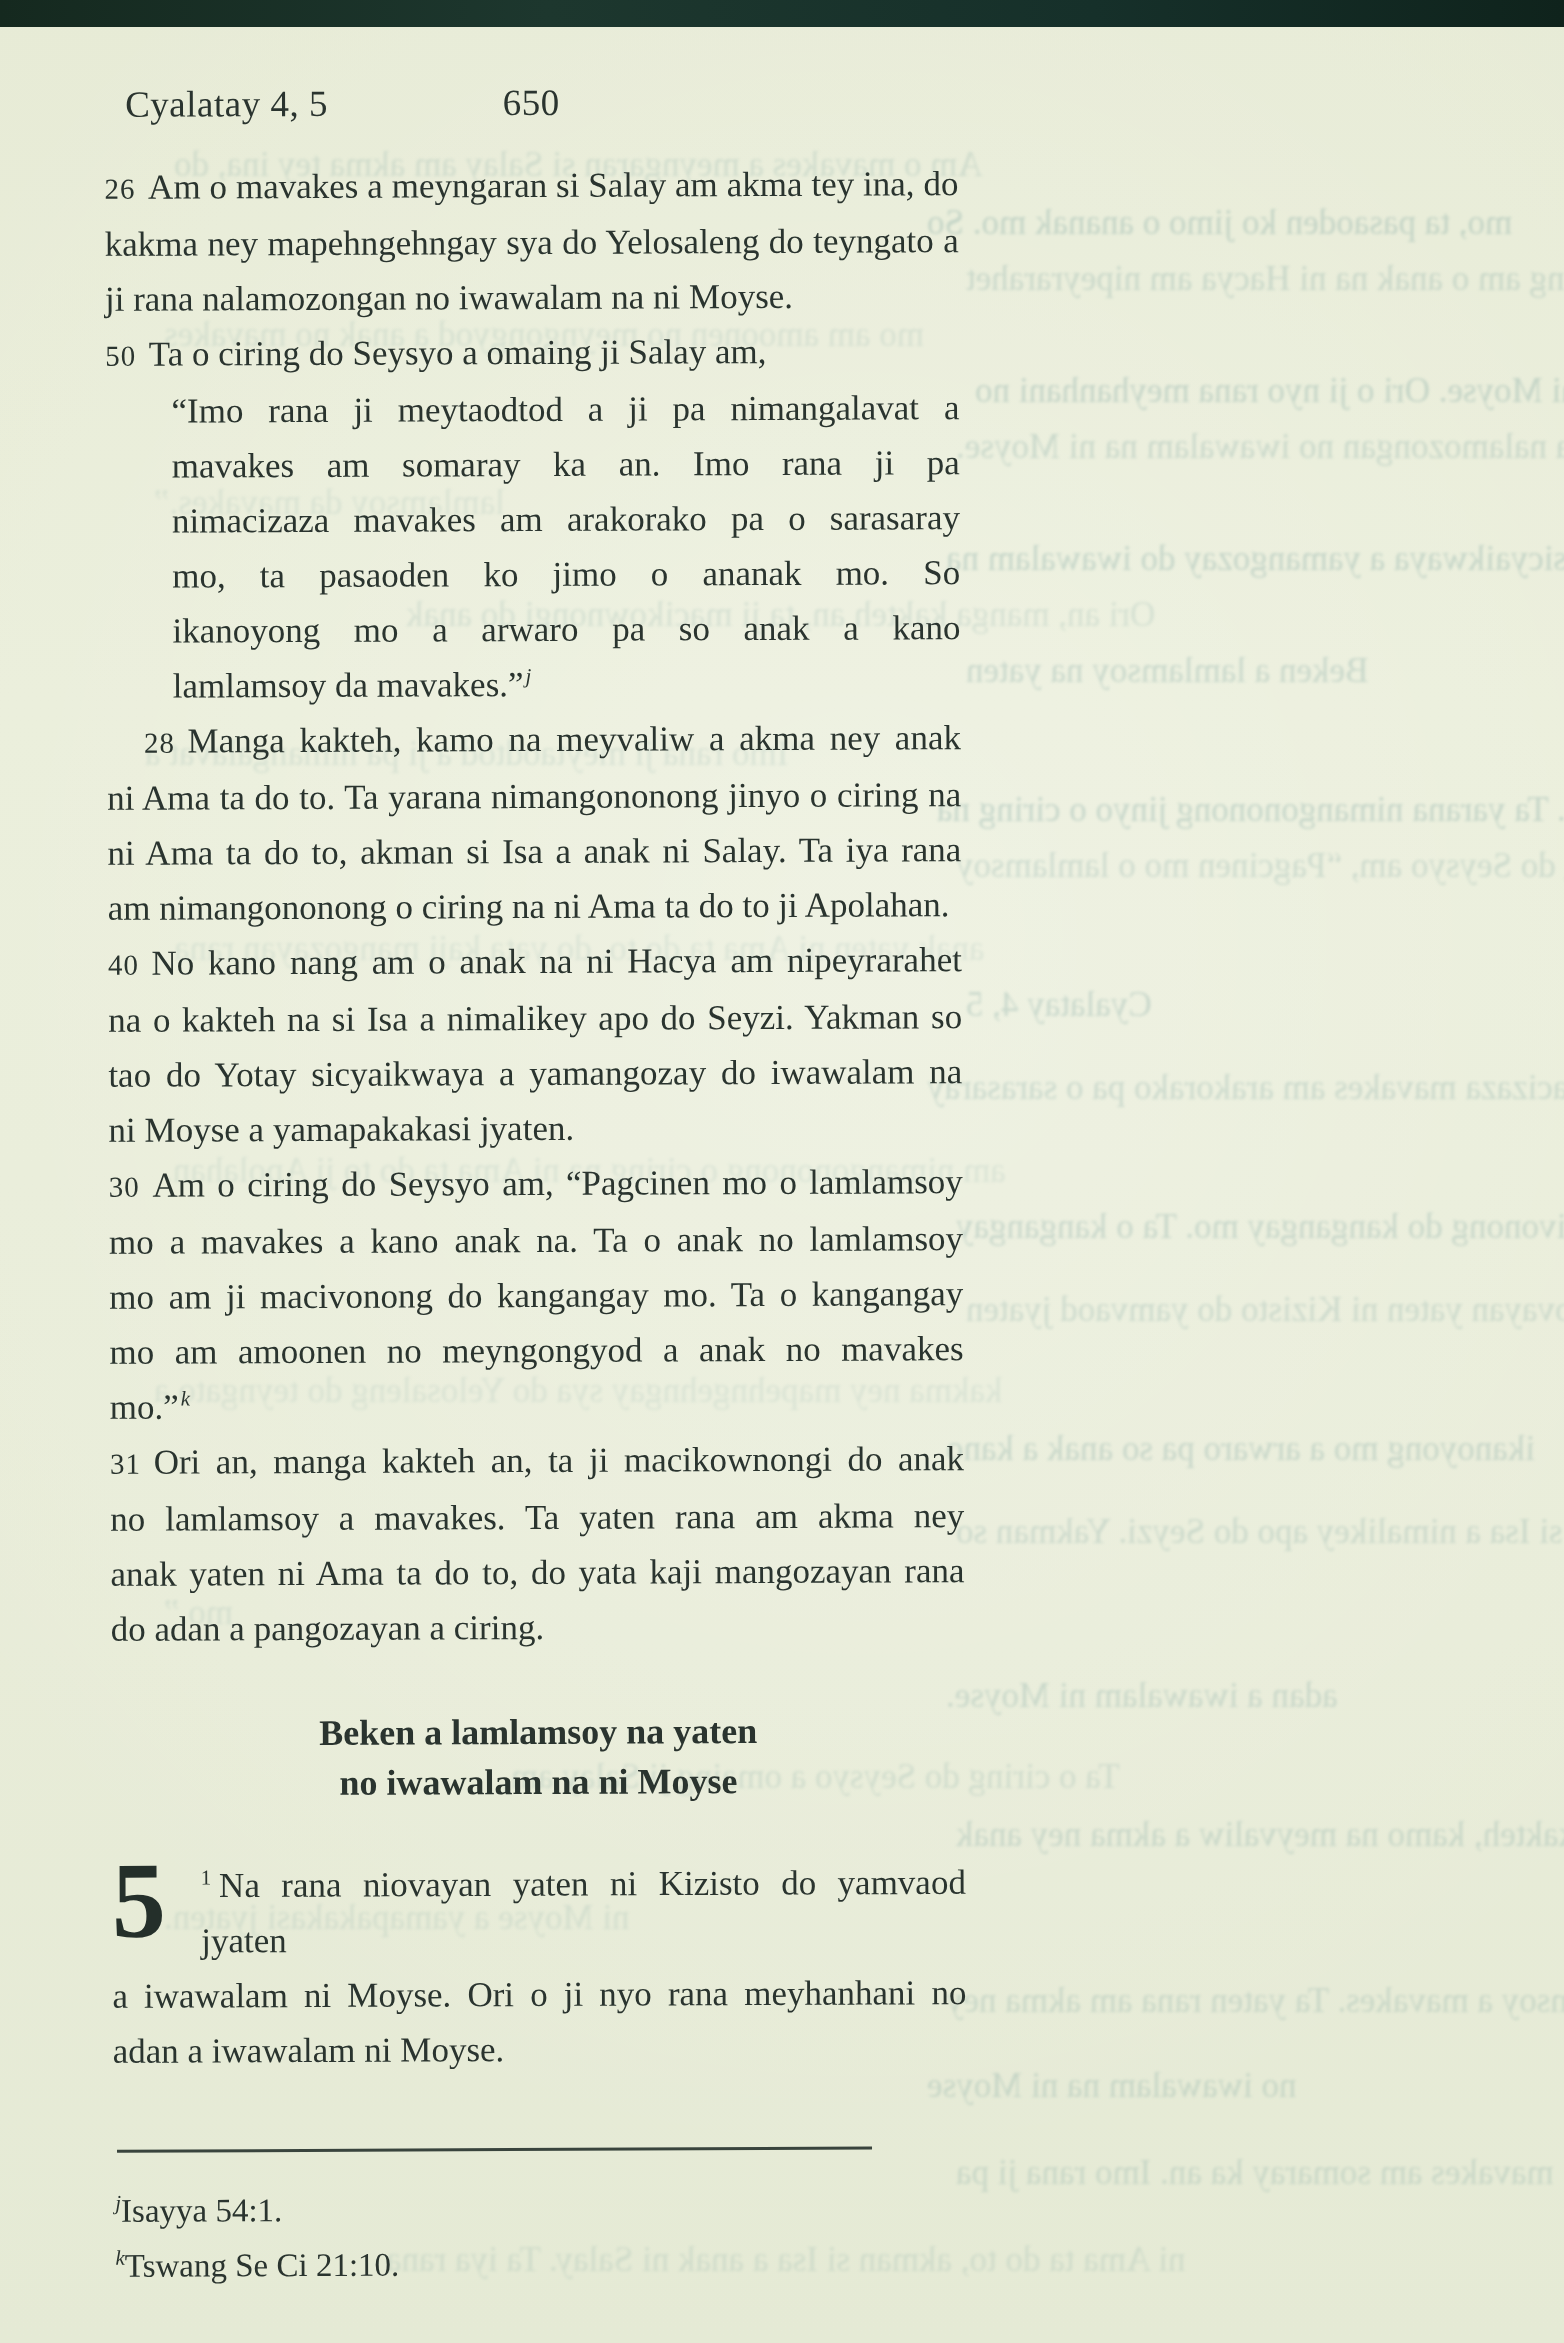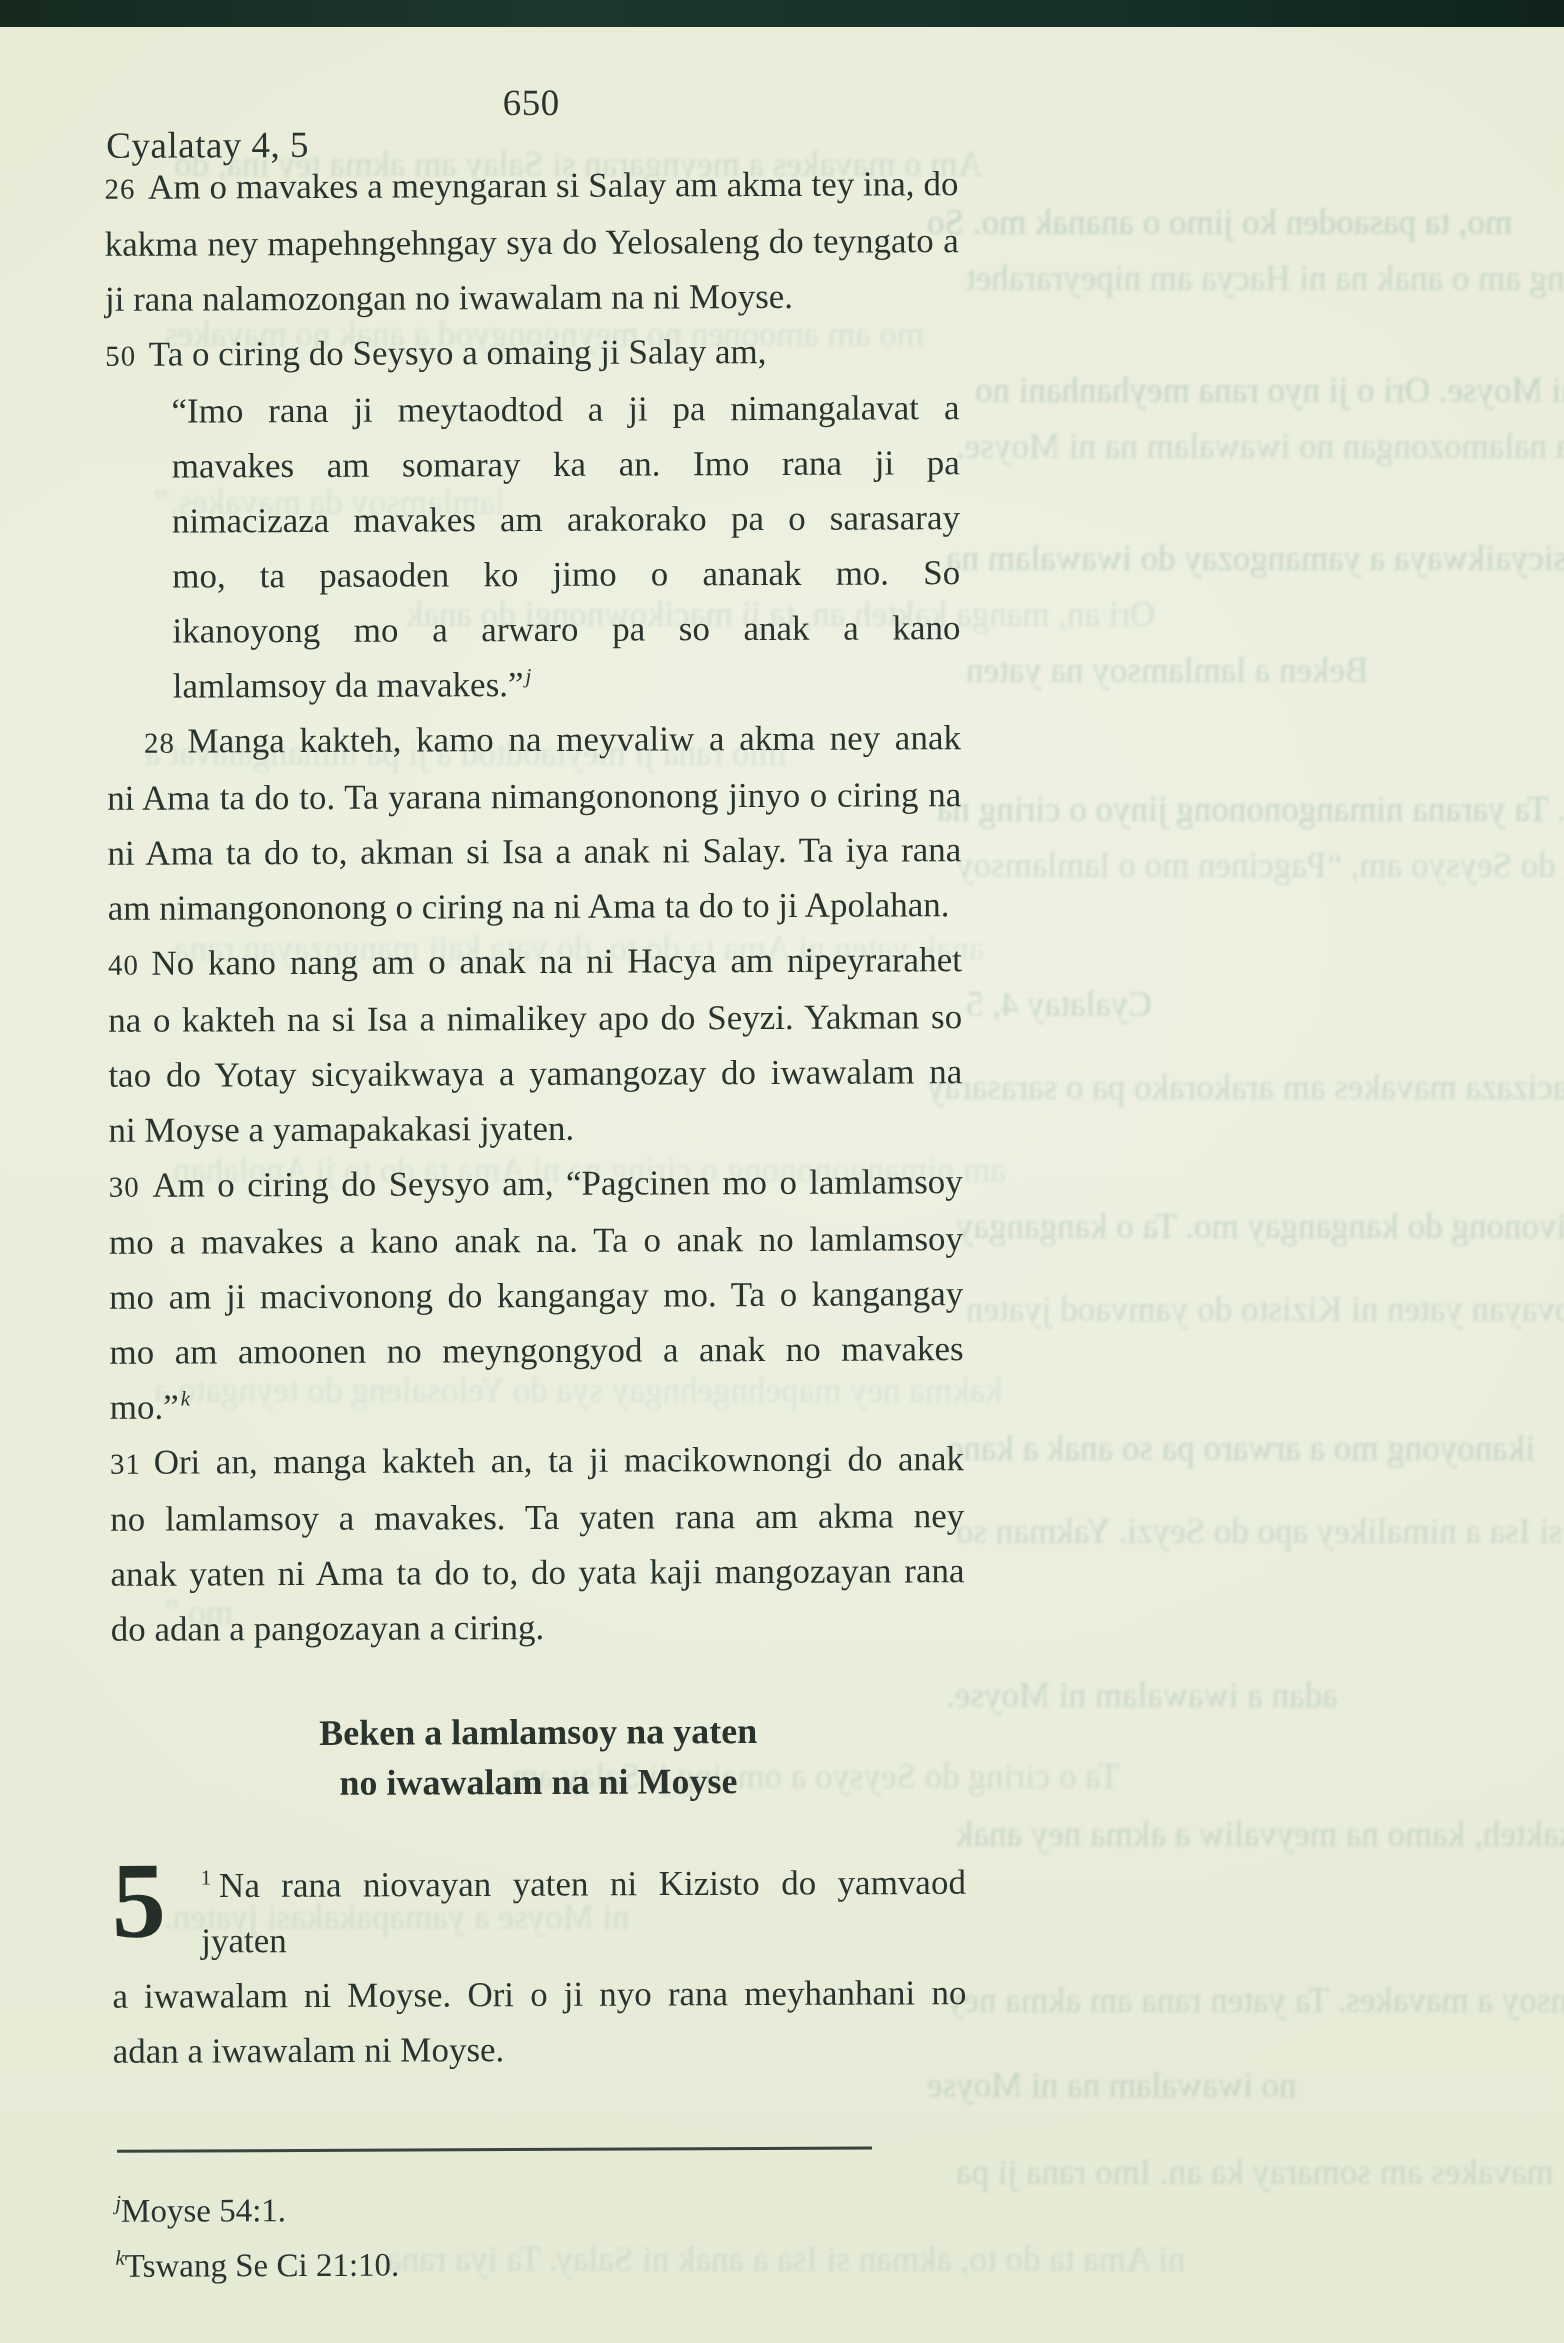--- a/index.html
+++ b/index.html
@@ -19,21 +19,21 @@
   }
   .content{
     position:absolute;left:104px;top:81px;width:854px;
     transform:rotate(-0.25deg);
     transform-origin:50% 0;
   }
   .running-head{
     position:relative;height:56px;font-size:37px;line-height:44px;
     letter-spacing:0.5px;
   }
-  .running-head .ref{position:absolute;left:2px;top:0;margin-top:41px;}
+  .running-head .ref{position:absolute;left:21px;top:0;}
   .running-head .pageno{position:absolute;left:0;width:100%;text-align:center;top:0;}
   .text-col{position:relative;margin-top:21px;font-size:35px;line-height:55px;}
   .line{
     text-align:justify;
     text-align-last:justify;
     min-height:55px;
   }
   .line.last{text-align-last:left;}
   .line.short{text-align:left;text-align-last:left;}
   .line.indent{padding-left:37px;}
@@ -160,20 +160,20 @@
 
       <div class="chapter">
         <div class="dropcap">5</div>
         <div class="line"><sup class="v1">1</sup><span>Na rana niovayan yaten ni Kizisto do yamvaod jyaten</span></div>
         <div class="line"><span>a iwawalam ni Moyse. Ori o ji nyo rana meyhanhani no</span></div>
         <div class="line last"><span>adan a iwawalam ni Moyse.</span></div>
       </div>
 
       <div class="footnote-rule"></div>
       <div class="footnotes">
-        <div><sup class="fn">j</sup><span>Moyse 54:1.</span></div>
+        <div><sup class="fn">j</sup><span>Isayya 54:1.</span></div>
         <div><sup class="fn">k</sup><span>Tswang Se Ci 21:10.</span></div>
       </div>
 
     </div>
   </div>
 </div>
 
 
 </body></html>

